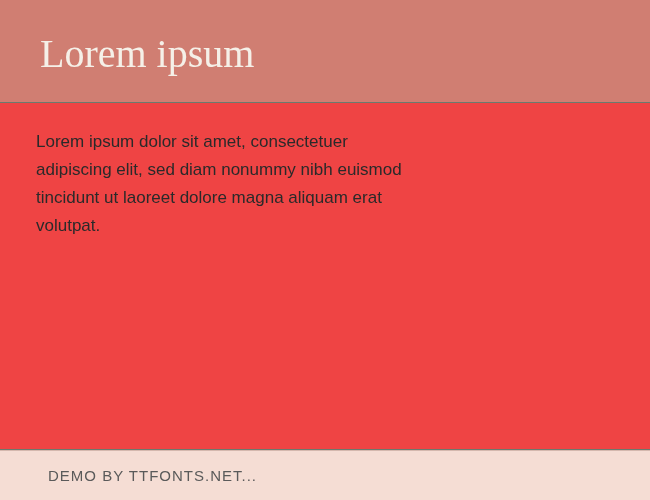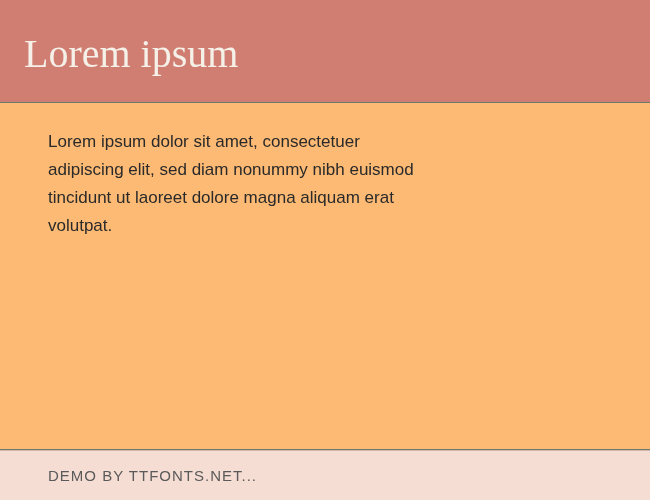--- a/index.html
+++ b/index.html
@@ -10,32 +10,32 @@
     body {
       width: 650px;
       height: 500px;
       font-family: Georgia, 'Times New Roman', serif;
       display: flex;
       flex-direction: column;
       overflow: hidden;
     }
     .header {
       background-color: #d07e72;
-      padding: 30px 40px 25px 24px;
+      padding: 30px 40px 25px 40px;
       color: #f5f0e8;
     }
     .header-title {
       font-size: 40px;
       font-weight: normal;
       font-family: Georgia, serif;
     }
     .content {
-      background-color: #fdba74;
+      background-color: #ef4444;
       flex: 1;
-      padding: 25px 48px;
+      padding: 25px 36px;
       border-top: 1px solid #6b7a6e;
       border-bottom: 1px solid #6b7a6e;
     }
     .body-text {
       color: #2a2a2a;
       font-size: 17px;
       line-height: 1.65;
       max-width: 370px;
       font-family: 'Segoe UI', Tahoma, Geneva, sans-serif;
     }

